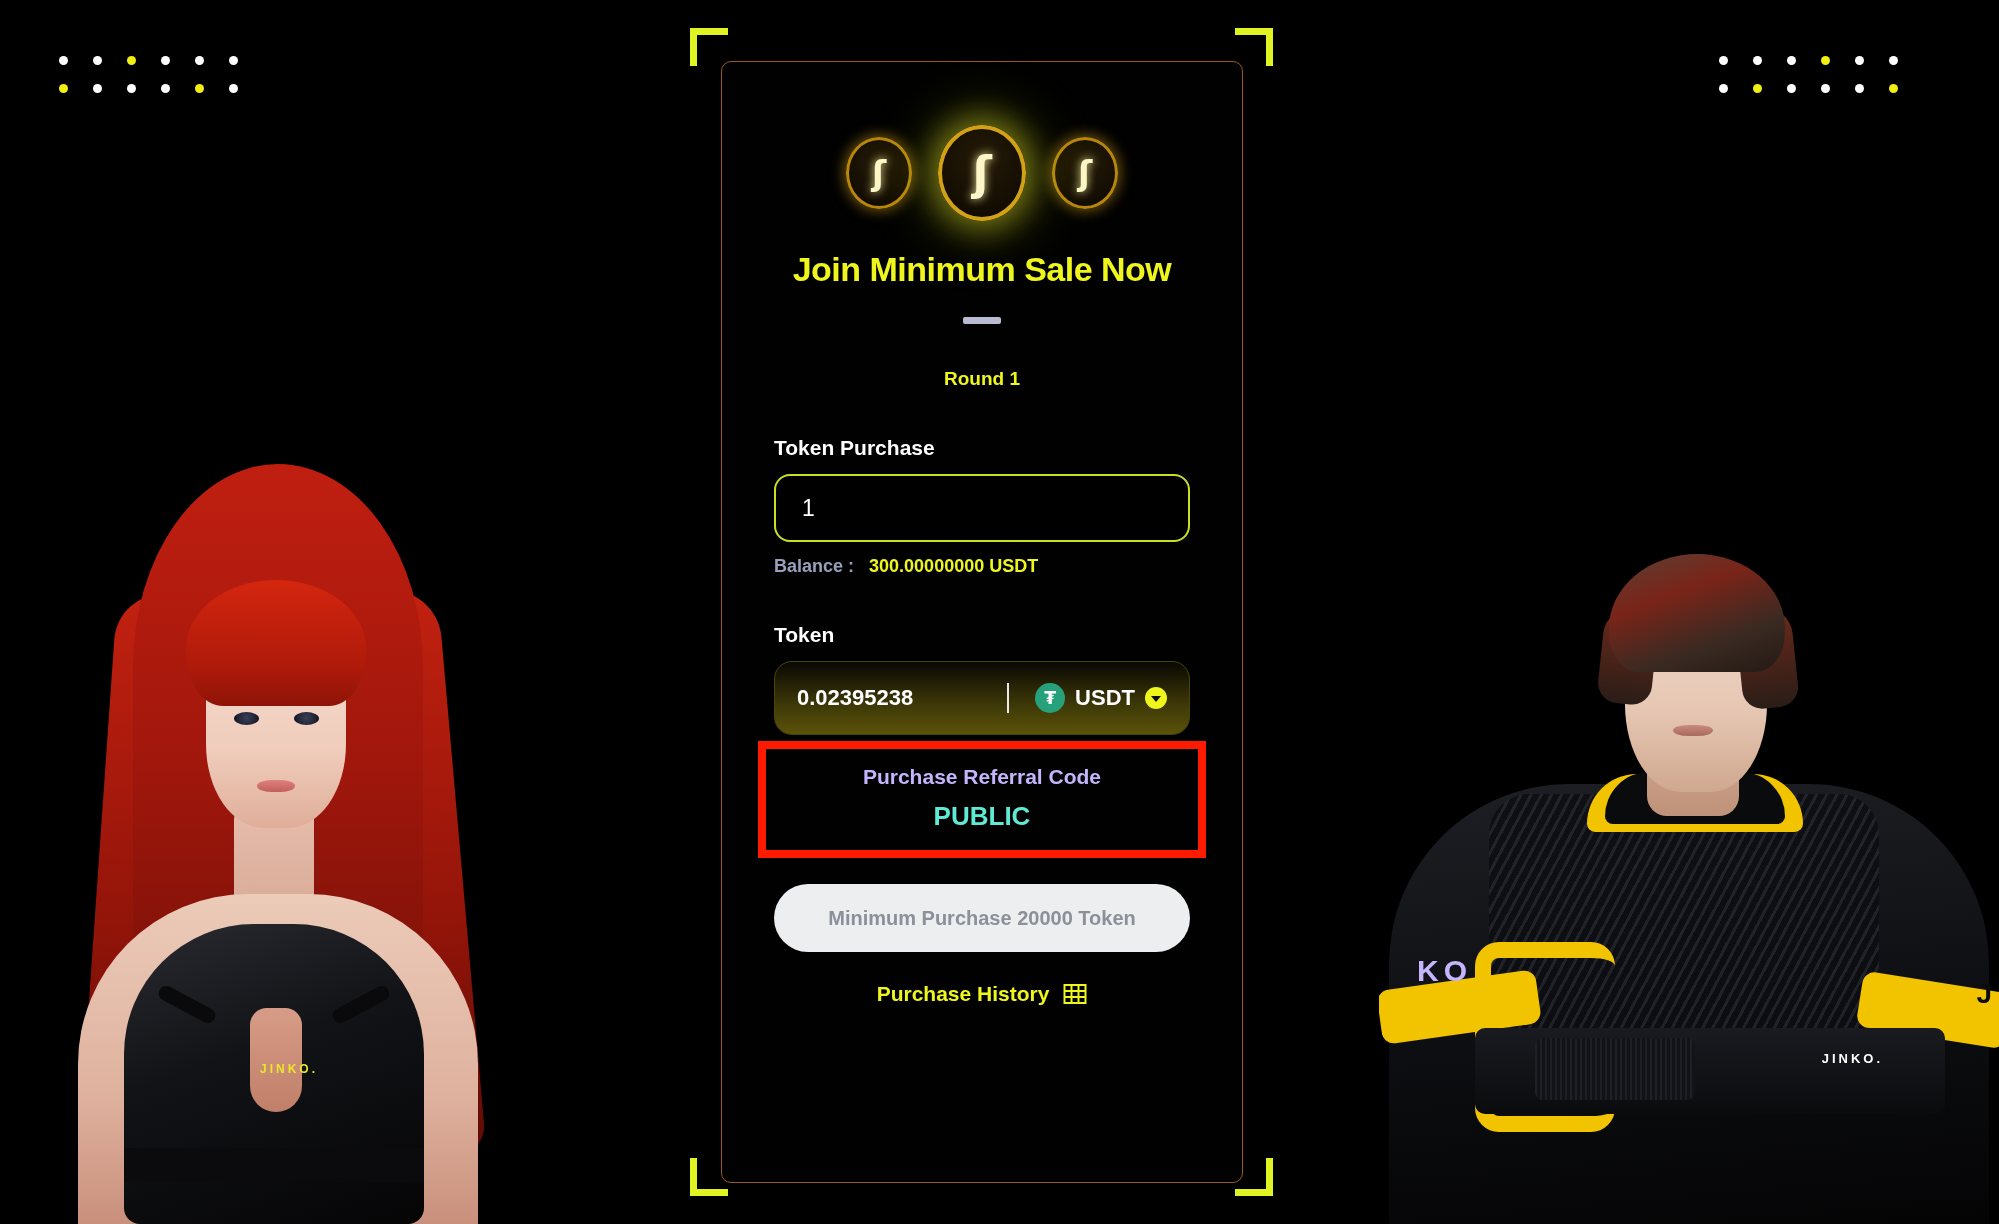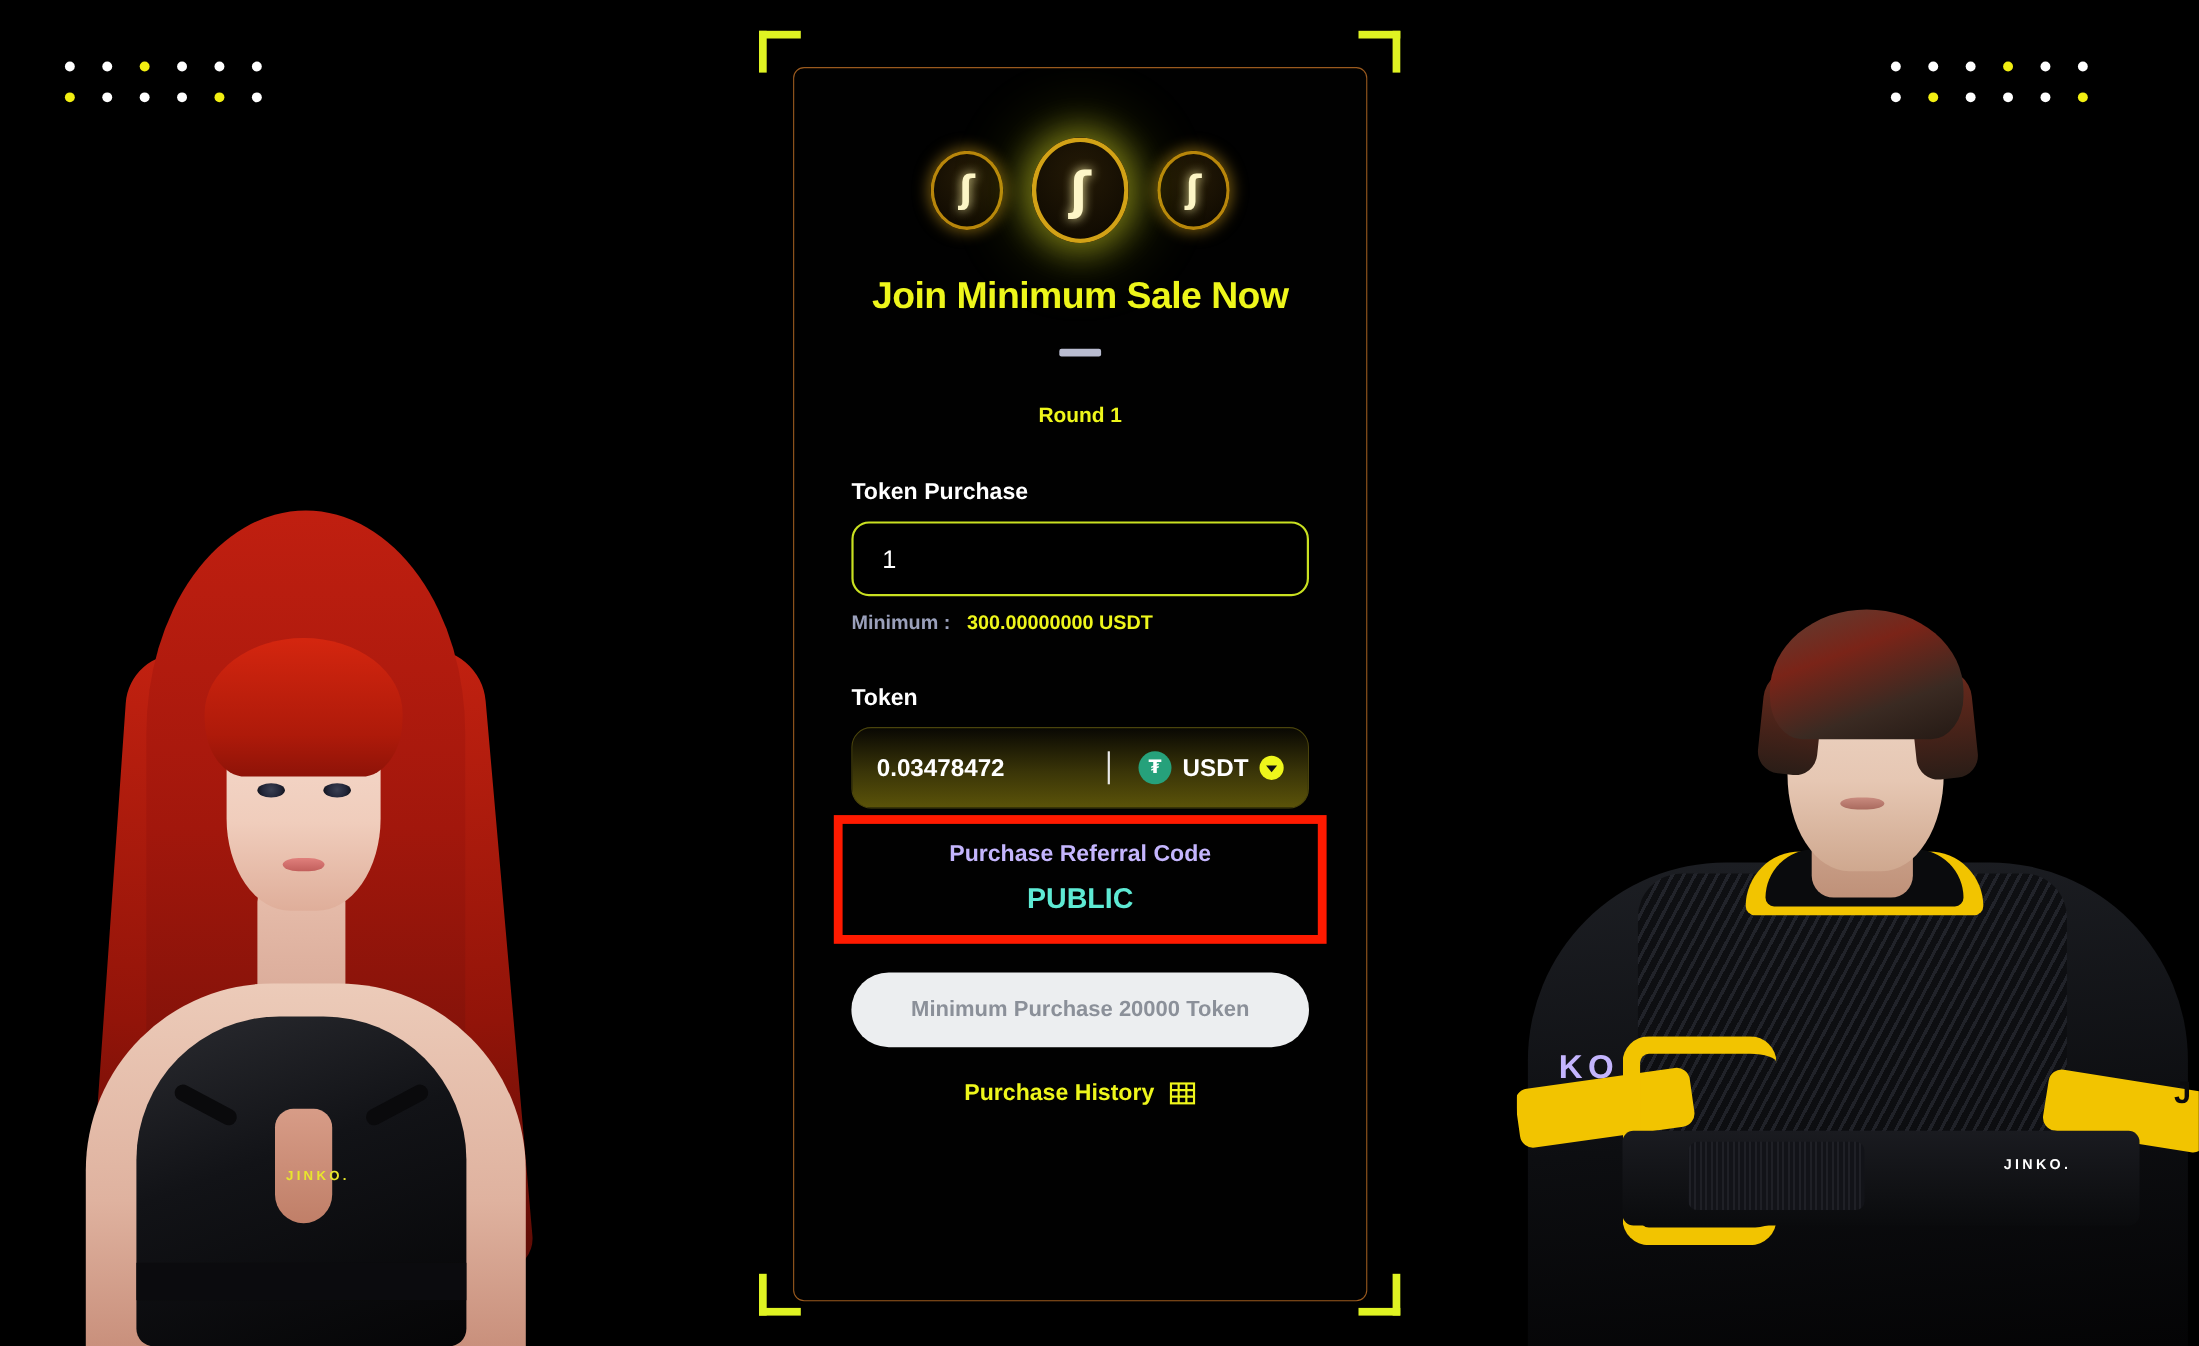--- a/index.html
+++ b/index.html
@@ -305,27 +305,27 @@
 
     <div class="card-title">Join Minimum Sale Now</div>
     <div class="divider"></div>
 
     <div class="round-name">Round 1</div>
 
     <div class="field-label">Token Purchase</div>
     <input class="token-input" type="text" value="1" placeholder="0" style="">
 
     <div class="balance">
-      <span class="bl">Minimum :</span>
+      <span class="bl">Balance :</span>
       <span class="bv">300.00000000 USDT</span>
     </div>
 
     <div class="field-label">Token</div>
     <div class="total-box">
-      <div class="total-val">0.03478472</div>
+      <div class="total-val">0.02395238</div>
       <div class="vbar"></div>
       <div class="coin-sel">
         <div class="tether">
           <span>₮</span>
         </div>
         <span class="coin-name">USDT</span>
         <span class="caret">
             <i></i>
           </span>
       </div>

